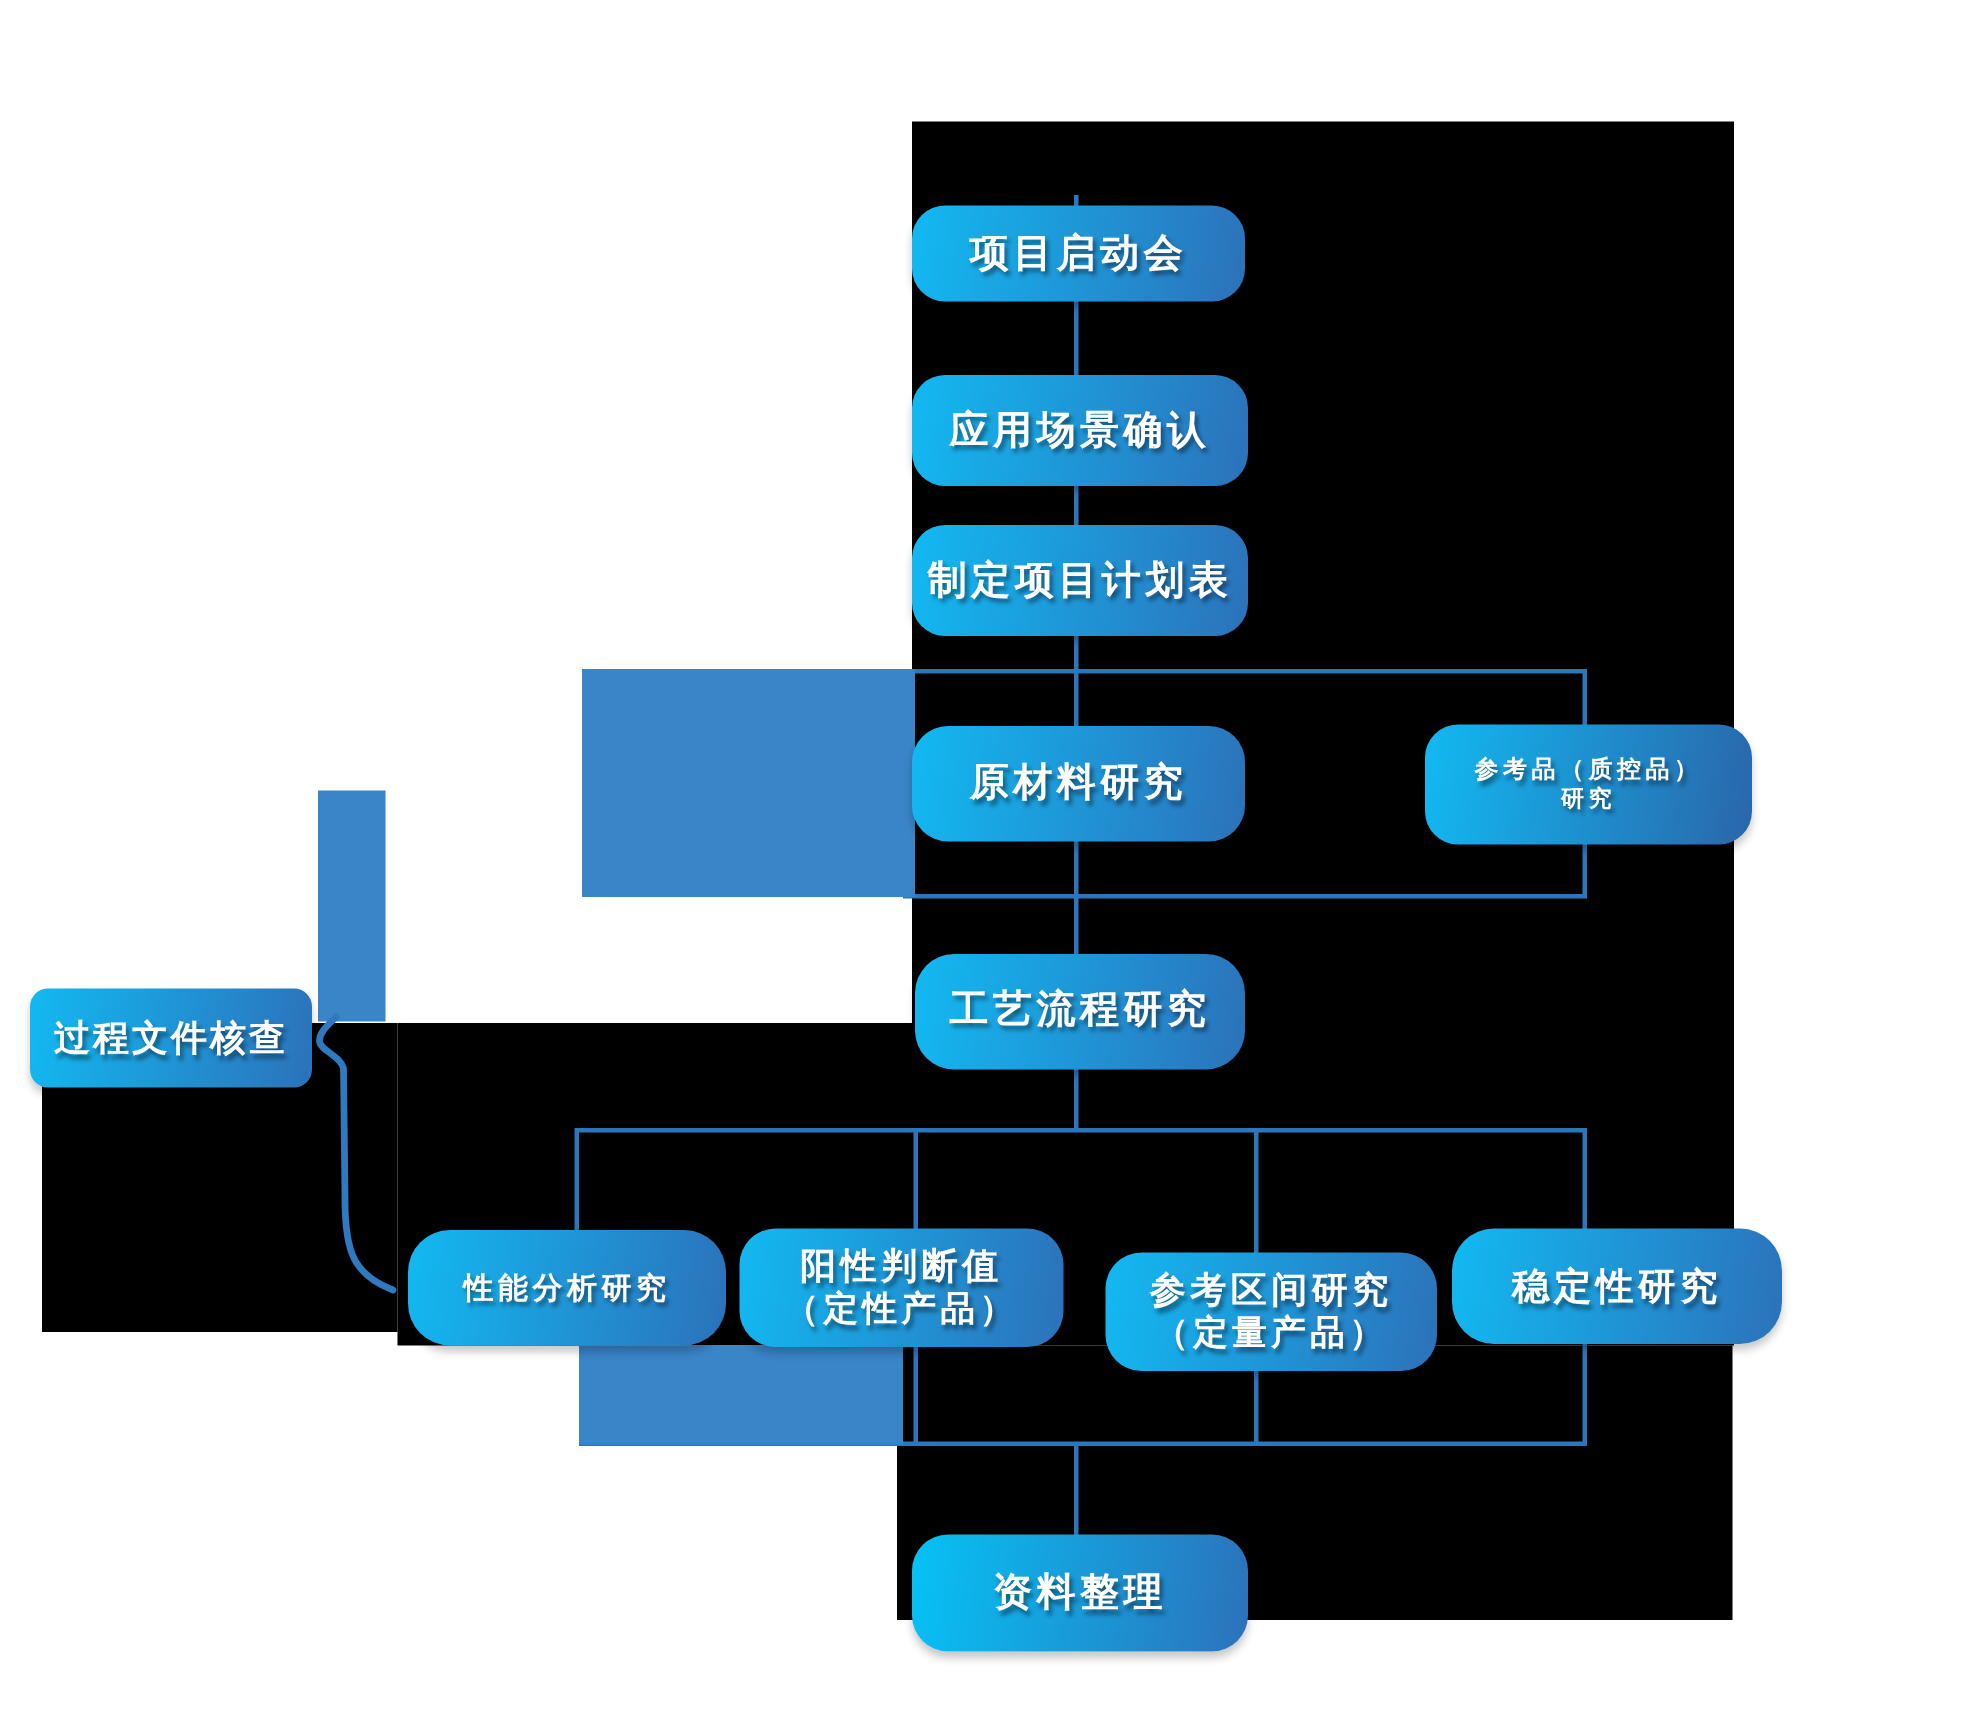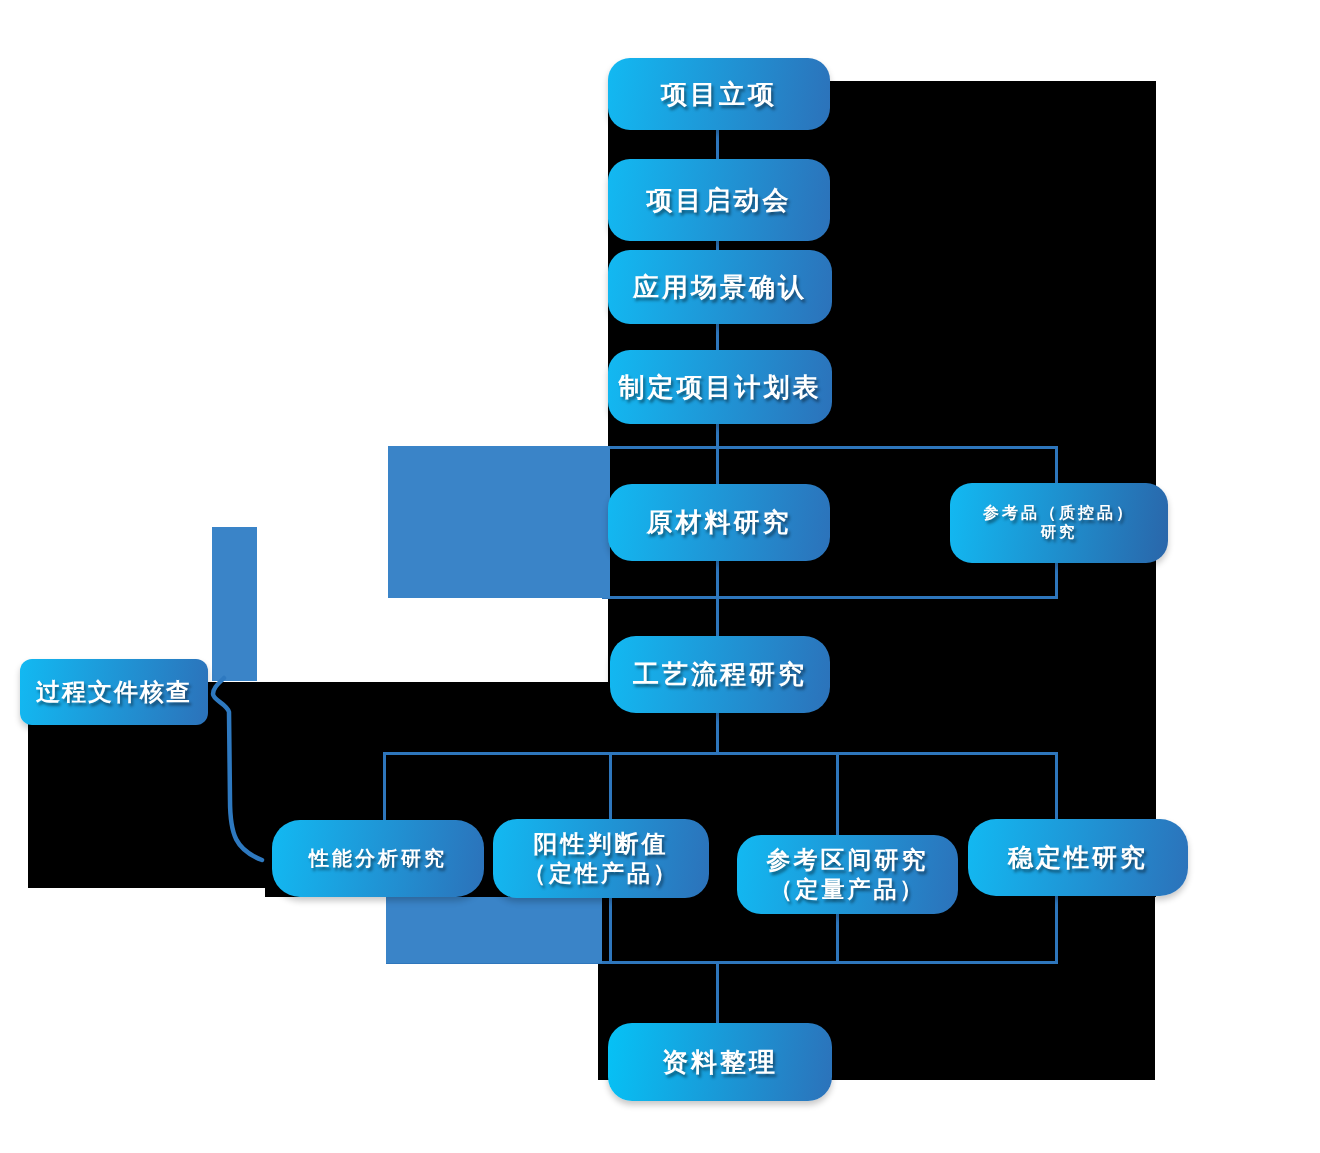--- a/index.html
+++ b/index.html
@@ -44,25 +44,22 @@
   <div class="line" style="left:1055px;top:752px;width:3px;height:211px;"></div>
 
   <div class="srect" style="left:388px;top:446px;width:222px;height:152px;"></div>
   <div class="srect" style="left:386px;top:897px;width:216px;height:66px;"></div>
   <div class="srect" style="left:212px;top:527px;width:45px;height:154px;"></div>
 
   <svg class="brace" style="left:195px;top:665px;" width="90" height="210" viewBox="0 0 90 210">
     <path d="M 29,13 C 23,19 18,23 18,29 C 18,35 32,39 34,47 L 35,135 C 35,170 41,185 67,195" fill="none" stroke="#2e79c0" stroke-width="4.5" stroke-linecap="round"></path>
   </svg>
 
-  <div class="node" style="left:608px;top:58px;width:222px;height:72px;border-radius:22px;font-size:26px;">
-    <span>项目立项</span>
-  </div>
 
-  <div class="node" style="left:608px;top:159px;width:222px;height:82px;border-radius:22px;font-size:26px;">
+  <div class="node" style="left:608px;top:137px;width:222px;height:64px;border-radius:22px;font-size:26px;">
     <span>项目启动会</span>
   </div>
 
   <div class="node" style="left:608px;top:250px;width:224px;height:74px;border-radius:22px;font-size:26px;">
     <span>应用场景确认</span>
   </div>
 
   <div class="node" style="left:608px;top:350px;width:224px;height:74px;border-radius:22px;font-size:26px;">
     <span>制定项目计划表</span>
   </div>
@@ -70,21 +67,21 @@
 
   <div class="node" style="left:608px;top:484px;width:222px;height:77px;border-radius:24px;font-size:26px;">
     <span>原材料研究</span>
   </div>
 
   <div class="node" style="left:950px;top:483px;width:218px;height:80px;border-radius:22px;font-size:16px;--g2:#2a66aa;">
     <span>参考品（质控品）</span>
     <span class="l2">研究</span>
   </div>
 
-  <div class="node" style="left:610px;top:636px;width:220px;height:77px;border-radius:26px;font-size:26px;">
+  <div class="node" style="left:610px;top:636px;width:220px;height:77px;border-radius:26px;font-size:26px;font-family:Liberation Mono, monospace;">
     <span>工艺流程研究</span>
   </div>
 
   <div class="node" style="left:20px;top:659px;width:188px;height:66px;border-radius:12px;font-size:24px;letter-spacing:2px;">
     <span>过程文件核查</span>
   </div>
 
   <div class="node" style="left:272px;top:820px;width:212px;height:77px;border-radius:28px;font-size:20px;">
     <span>性能分析研究</span>
   </div>

